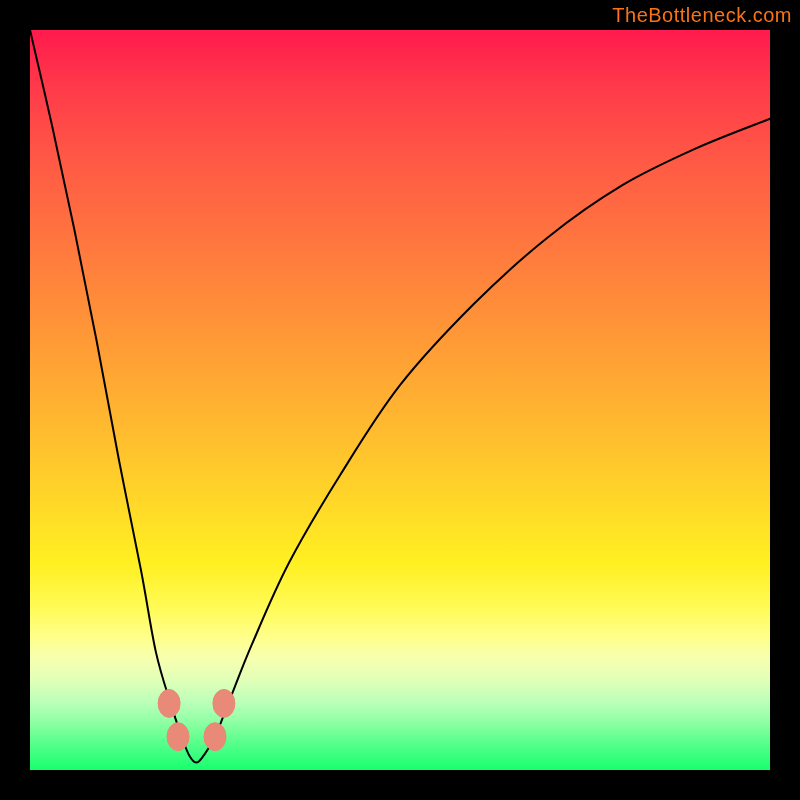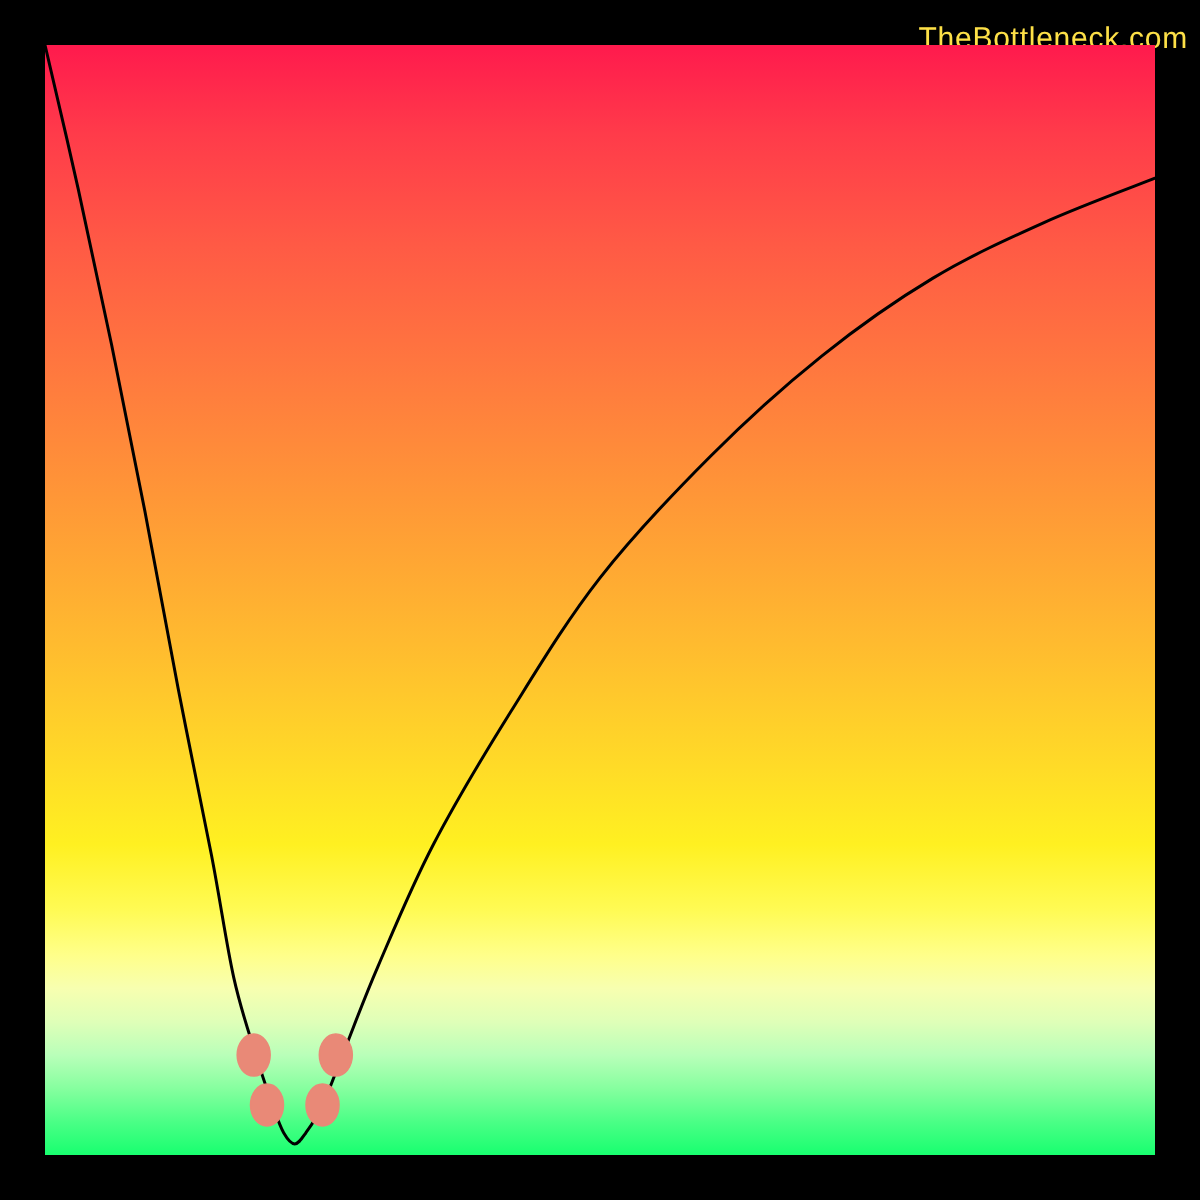--- a/index.html
+++ b/index.html
@@ -42,26 +42,25 @@
       #b9ffb9 91%,
       #86ff9f 94%,
       #4bff86 97%,
       #18ff6f 100%
     );
   }
   .watermark {
     position: absolute;
     top: 4px;
     right: 8px;
-    color: #fde047;
+    color: #f97316;
     font-size: 20px;
     font-weight: 500;
     letter-spacing: 0.5px;
     user-select: none;
-    margin-top: 11px;
   }
   svg.curve {
     position: absolute;
     left: 0;
     top: 0;
     width: 740px;
     height: 740px;
     overflow: visible;
   }
   svg .line {

